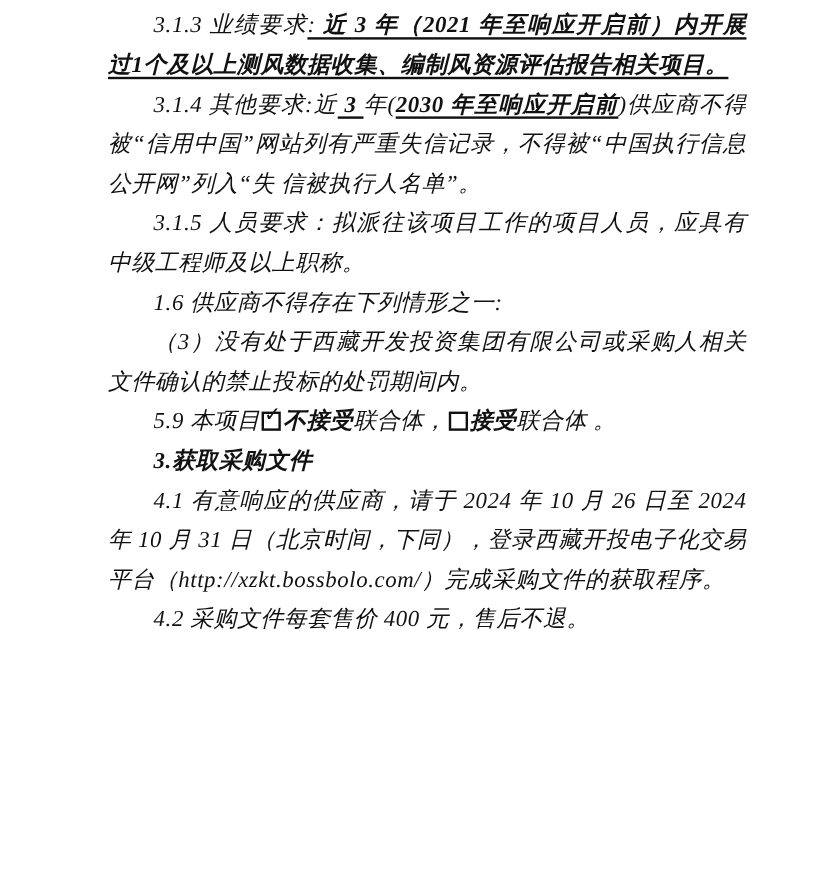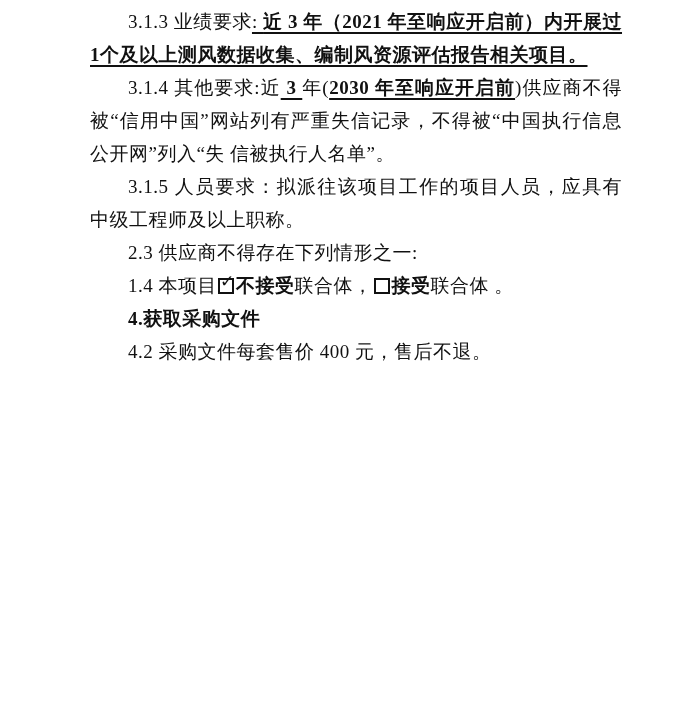--- a/index.html
+++ b/index.html
@@ -11,20 +11,21 @@
     width: 690px;
     height: 727px;
     overflow: hidden;
   }
   .page {
     box-sizing: border-box;
     width: 690px;
     height: 625px;
     padding: 5px 68px 0 90px;
     background: #ffffff;
+    font-style: italic;
   }
   .doc-body p.para {
     margin: 0;
     padding: 0;
     font-family: "Liberation Serif", "DejaVu Serif", serif;
     font-size: 19px;
     line-height: 33px;
     color: #111111;
     text-align: justify;
     text-indent: 2em;
@@ -62,18 +63,20 @@
   }
 </style>
 </head>
 <body>
 
 <div class="page">
   <div class="doc-body" id="doc-body">
       <p class="para"><span class="seg">3.1.3 业绩要求</span><span class="seg u">: </span><span class="seg b u">近 3 年（2021 年至响应开启前）内开展过1个及以上测风数据收集、编制风资源评估报告相关项目。</span></p>
       <p class="para"><span class="seg">3.1.4 其他要求:近</span><span class="seg b u"> 3 </span><span class="seg">年(</span><span class="seg b u">2030 年至响应开启前</span><span class="seg">)供应商不得被“信用中国”网站列有严重失信记录，不得被“中国执行信息公开网”列入“失 信被执行人名单”。</span></p>
       <p class="para"><span class="seg">3.1.5 人员要求：拟派往该项目工作的项目人员，应具有中级工程师及以上职称。</span></p>
-      <p class="para"><span class="seg">2.3 供应商不得存在下列情形之一:</span></p>
-      <p class="para"><span class="seg">1.4 本项目</span><span class="cbx"><span class="tick">✓</span></span><span class="seg b">不接受</span><span class="seg">联合体，</span><span class="cbx"></span><span class="seg b">接受</span><span class="seg">联合体 。</span></p>
-      <p class="para"><span class="seg b">4.获取采购文件</span></p>
+      <p class="para"><span class="seg">1.6 供应商不得存在下列情形之一:</span></p>
+      <p class="para"><span class="seg">（3）没有处于西藏开发投资集团有限公司或采购人相关文件确认的禁止投标的处罚期间内。</span></p>
+      <p class="para"><span class="seg">5.9 本项目</span><span class="cbx"><span class="tick">✓</span></span><span class="seg b">不接受</span><span class="seg">联合体，</span><span class="cbx"></span><span class="seg b">接受</span><span class="seg">联合体 。</span></p>
+      <p class="para"><span class="seg b">3.获取采购文件</span></p>
+      <p class="para"><span class="seg">4.1 有意响应的供应商，请于 2024 年 10 月 26 日至 2024 年 10 月 31 日（北京时间，下同），登录西藏开投电子化交易平台（</span><span class="seg nw">http://xzkt.bossbolo.com/</span><span class="seg">）完成采购文件的获取程序。</span></p>
       <p class="para"><span class="seg">4.2 采购文件每套售价 400 元，售后不退。</span></p>
     </div>
 </div>
 
 </body></html>

